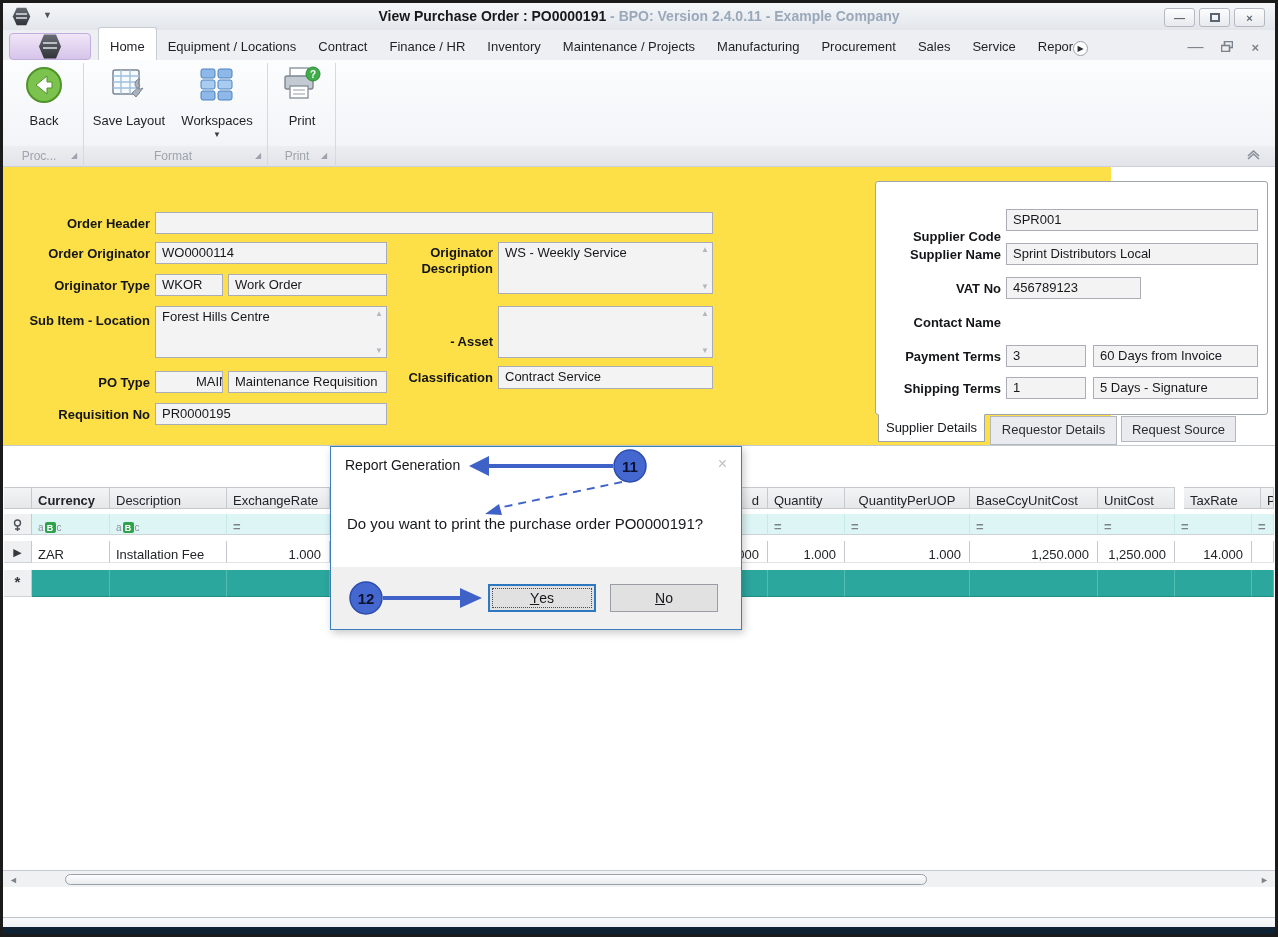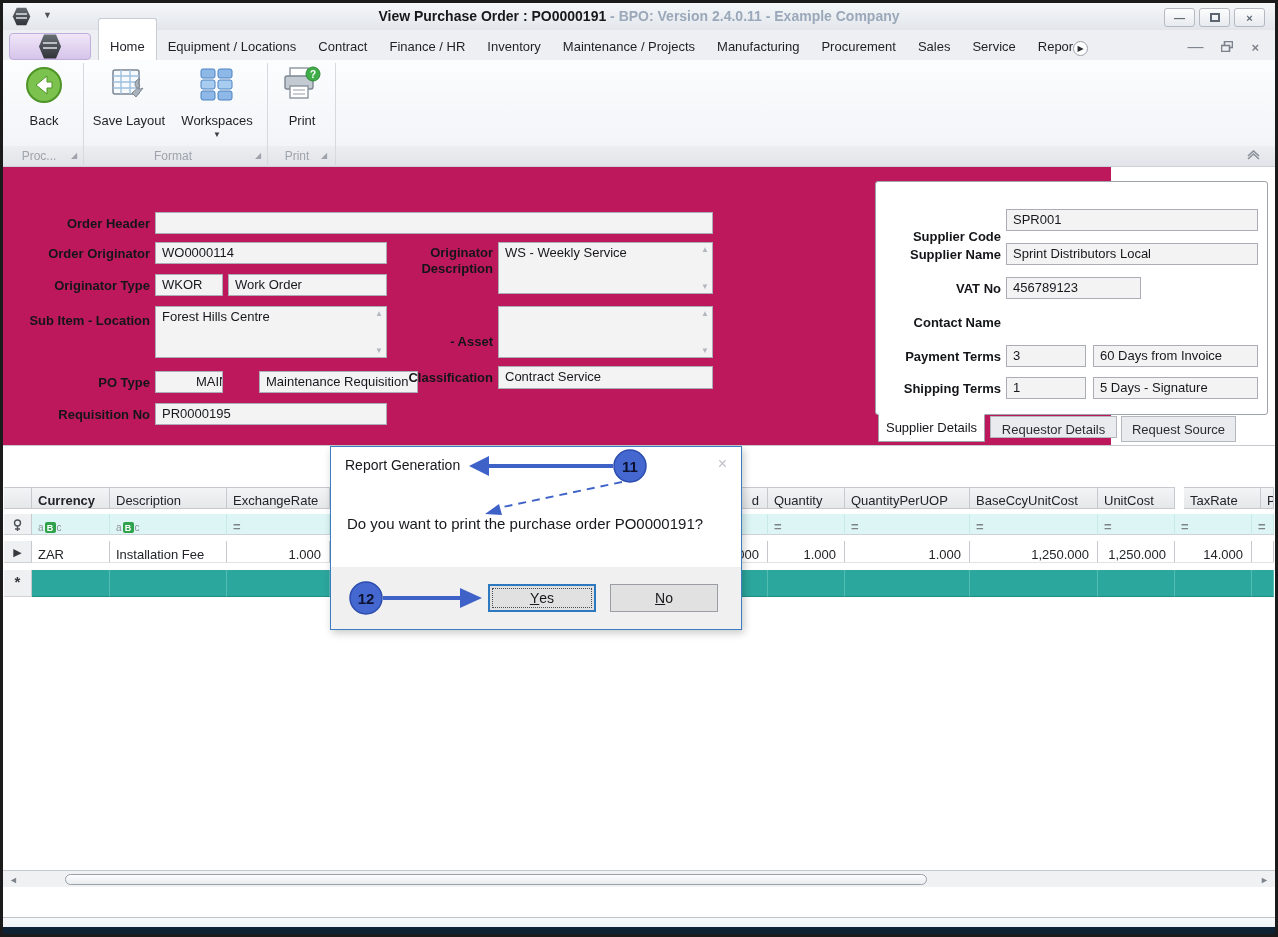--- a/index.html
+++ b/index.html
@@ -22,42 +22,42 @@
   .winbtn { width:31px; height:19px; border:1px solid #b4b9c2; border-radius:3px;
             background:linear-gradient(#fcfdfe,#e7eaee); color:#5c6670; font-size:11px;
             display:flex; align-items:center; justify-content:center; font-weight:bold; }
 
   
   .tabrow { position:absolute; left:3px; top:30px; width:1272px; height:30px; background:#edeff3; }
   .appbtn { position:absolute; left:6px; top:3px; width:82px; height:27px; border-radius:4px;
             background:linear-gradient(#f0e6f8,#d6c4ea); border:1px solid #c0aedd;
             display:flex; align-items:center; justify-content:center; }
   .tabs { position:absolute; left:95px; top:0; height:30px; display:flex; align-items:flex-end; }
-  .tab { padding:20px 11px 6px; font-size:13px; color:#1f2025; white-space:nowrap; }
+  .tab { padding:11px 11px 6px; font-size:13px; color:#1f2025; white-space:nowrap; }
   .tab.active { background:#fff; border:1px solid #c9ccd3; border-bottom:none; border-radius:3px 3px 0 0; }
   .tabscroll { width:15px; height:15px; border-radius:50%; background:#fff; border:1px solid #9aa0a8;
                font-size:8px; color:#2a2d31; display:inline-flex; align-items:center; justify-content:center;
                margin:0 0 4px -2px; }
   .mdibtns { position:absolute; right:16px; top:8px; display:flex; gap:18px; align-items:center; color:#7c828b; }
 
   
   .ribbon { position:absolute; left:3px; top:60px; width:1272px; height:86px;
             background:linear-gradient(#fcfdfe,#f2f4f7); }
   .rb-sep { position:absolute; top:3px; bottom:-21px; width:1px; background:#d6d9de; z-index:2; }
   .rb-btn { position:absolute; top:3px; text-align:center; font-size:13px; color:#1f2025; }
   .rb-btn .ic { height:44px; display:flex; align-items:center; justify-content:center; margin-bottom:6px; }
   .grouprow { position:absolute; left:3px; top:146px; width:1272px; height:21px;
               background:linear-gradient(#eceef1,#e1e4e9); border-bottom:1px solid #cdd1d7;
               color:#9fa4ac; font-size:12px; }
   .grp-label { position:absolute; top:3px; text-align:center; }
   .grp-corner { position:absolute; top:5px; font-size:8px; color:#9fa4ac; }
   .collapse-chevron { position:absolute; right:14px; top:4px; }
 
   
-  .content { position:absolute; left:3px; top:167px; width:1108px; height:278px; background:#be185d; }
+  .content { position:absolute; left:3px; top:167px; width:1108px; height:278px; background:#fde047; }
   .lbl { position:absolute; font-weight:bold; font-size:13px; color:#141519; text-align:right; }
   .fld { position:absolute; background:#f3f3f4; border:1px solid #aaadb5; font-size:13px;
          padding:2px 6px; color:#17181c; overflow:hidden; white-space:nowrap; }
   .fld.multi { white-space:normal; }
   .spin-up { position:absolute; right:3px; top:2px; font-size:8px; color:#b3b7bf; }
   .spin-dn { position:absolute; right:3px; bottom:2px; font-size:8px; color:#b3b7bf; }
 
   .panel { position:absolute; left:875px; top:181px; width:393px; height:234px;
            border:1px solid #9fa3ab; border-radius:3px; background:#fff; z-index:3; }
   .ptab { position:absolute; font-size:13px; text-align:center; padding-top:5px; height:28px; }
@@ -250,21 +250,21 @@
 
     <div class="lbl" style="left:7px;width:140px;top:111px;">Originator Type</div>
     <div class="fld" style="left:152px;top:107px;width:68px;height:22px;">WKOR</div>
     <div class="fld" style="left:225px;top:107px;width:159px;height:22px;">Work Order</div>
 
     <div class="lbl" style="left:7px;width:140px;top:146px;">Sub Item - Location</div>
     <div class="fld multi" style="left:152px;top:139px;width:232px;height:52px;"><span>Forest Hills Centre</span><span class="spin-up">▲</span><span class="spin-dn">▼</span></div>
 
     <div class="lbl" style="left:7px;width:140px;top:208px;">PO Type</div>
     <div class="fld" style="left:152px;top:204px;width:68px;height:22px;padding-left:40px;">MAINT</div>
-    <div class="fld" style="left:225px;top:204px;width:159px;height:22px;margin-left:31px;">Maintenance Requisition</div>
+    <div class="fld" style="left:225px;top:204px;width:159px;height:22px;">Maintenance Requisition</div>
 
     <div class="lbl" style="left:7px;width:140px;top:240px;">Requisition No</div>
     <div class="fld" style="left:152px;top:236px;width:232px;height:22px;">PR0000195</div>
 
     <div class="lbl" style="left:390px;width:100px;top:78px;line-height:16px;">Originator Description</div>
     <div class="fld multi" style="left:495px;top:75px;width:215px;height:52px;"><span>WS - Weekly Service</span><span class="spin-up">▲</span><span class="spin-dn">▼</span></div>
 
     <div class="lbl" style="left:350px;width:140px;top:167px;">- Asset</div>
     <div class="fld multi" style="left:495px;top:139px;width:215px;height:52px;"><span></span><span class="spin-up">▲</span><span class="spin-dn">▼</span></div>
 
@@ -281,32 +281,32 @@
     <div class="fld" style="left:130px;top:95px;width:135px;height:22px;">456789123</div>
     <div class="lbl" style="left:5px;width:120px;top:133px;">Contact Name</div>
     <div class="lbl" style="left:5px;width:120px;top:167px;">Payment Terms</div>
     <div class="fld" style="left:130px;top:163px;width:80px;height:22px;">3</div>
     <div class="fld" style="left:217px;top:163px;width:165px;height:22px;">60 Days from Invoice</div>
     <div class="lbl" style="left:5px;width:120px;top:199px;">Shipping Terms</div>
     <div class="fld" style="left:130px;top:195px;width:80px;height:22px;">1</div>
     <div class="fld" style="left:217px;top:195px;width:165px;height:22px;">5 Days - Signature</div>
   </div>
   <div class="ptab active" style="left:878px;top:414px;width:107px;">Supplier Details</div>
-  <div class="ptab idle" style="left:990px;top:416px;width:127px;height:22px;">Requestor Details</div>
+  <div class="ptab idle" style="left:990px;top:416px;width:127px;height:29px;">Requestor Details</div>
   <div class="ptab idle" style="left:1121px;top:416px;width:115px;height:26px;">Request Source</div>
 
   <div class="grid">
     <div class="grow ghead" style="top:41px;">
       <div class="indcell"></div>
       <div class="gcell" style="width:78px;font-weight:bold;">Currency</div>
       <div class="gcell" style="width:117px;">Description</div>
       <div class="gcell" style="width:103px;">ExchangeRate</div>
       <div class="gcell al-r" style="width:438px;">d</div>
       <div class="gcell" style="width:77px;">Quantity</div>
-      <div class="gcell" style="width:125px;">QuantityPerUOP</div>
+      <div class="gcell" style="width:125px;text-align:center;">QuantityPerUOP</div>
       <div class="gcell" style="width:128px;">BaseCcyUnitCost</div>
       <div class="gcell" style="width:77px;">UnitCost</div>
       <div class="gcell" style="width:77px;margin-left:9px;">TaxRate</div>
       <div class="gcell" style="flex:1;">Pri</div>
     </div>
     <div class="grow gfilter" style="top:68px;">
       <div class="indcell"><svg width="11" height="13" viewBox="0 0 11 13">
             <circle cx="5.5" cy="4" r="3" fill="none" stroke="#4c5258" stroke-width="1.4"></circle>
             <path d="M5.5 7 V12 M3 10 H8" stroke="#4c5258" stroke-width="1.4"></path>
           </svg></div>

